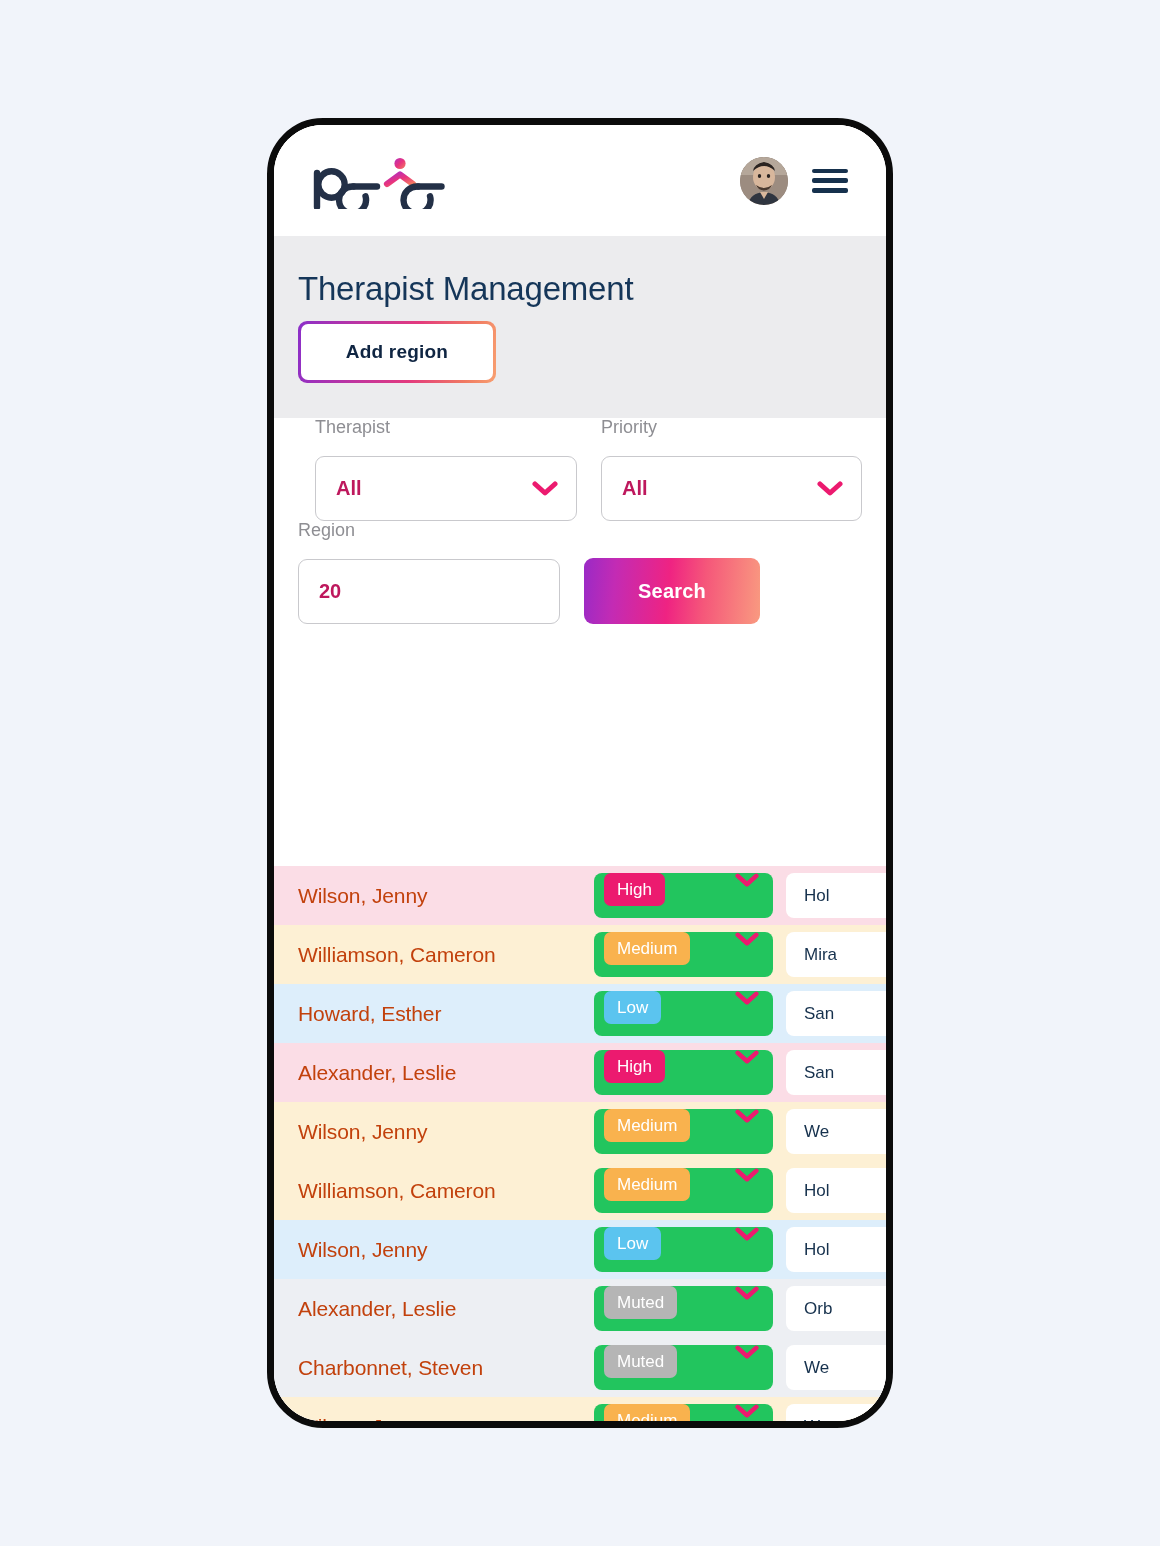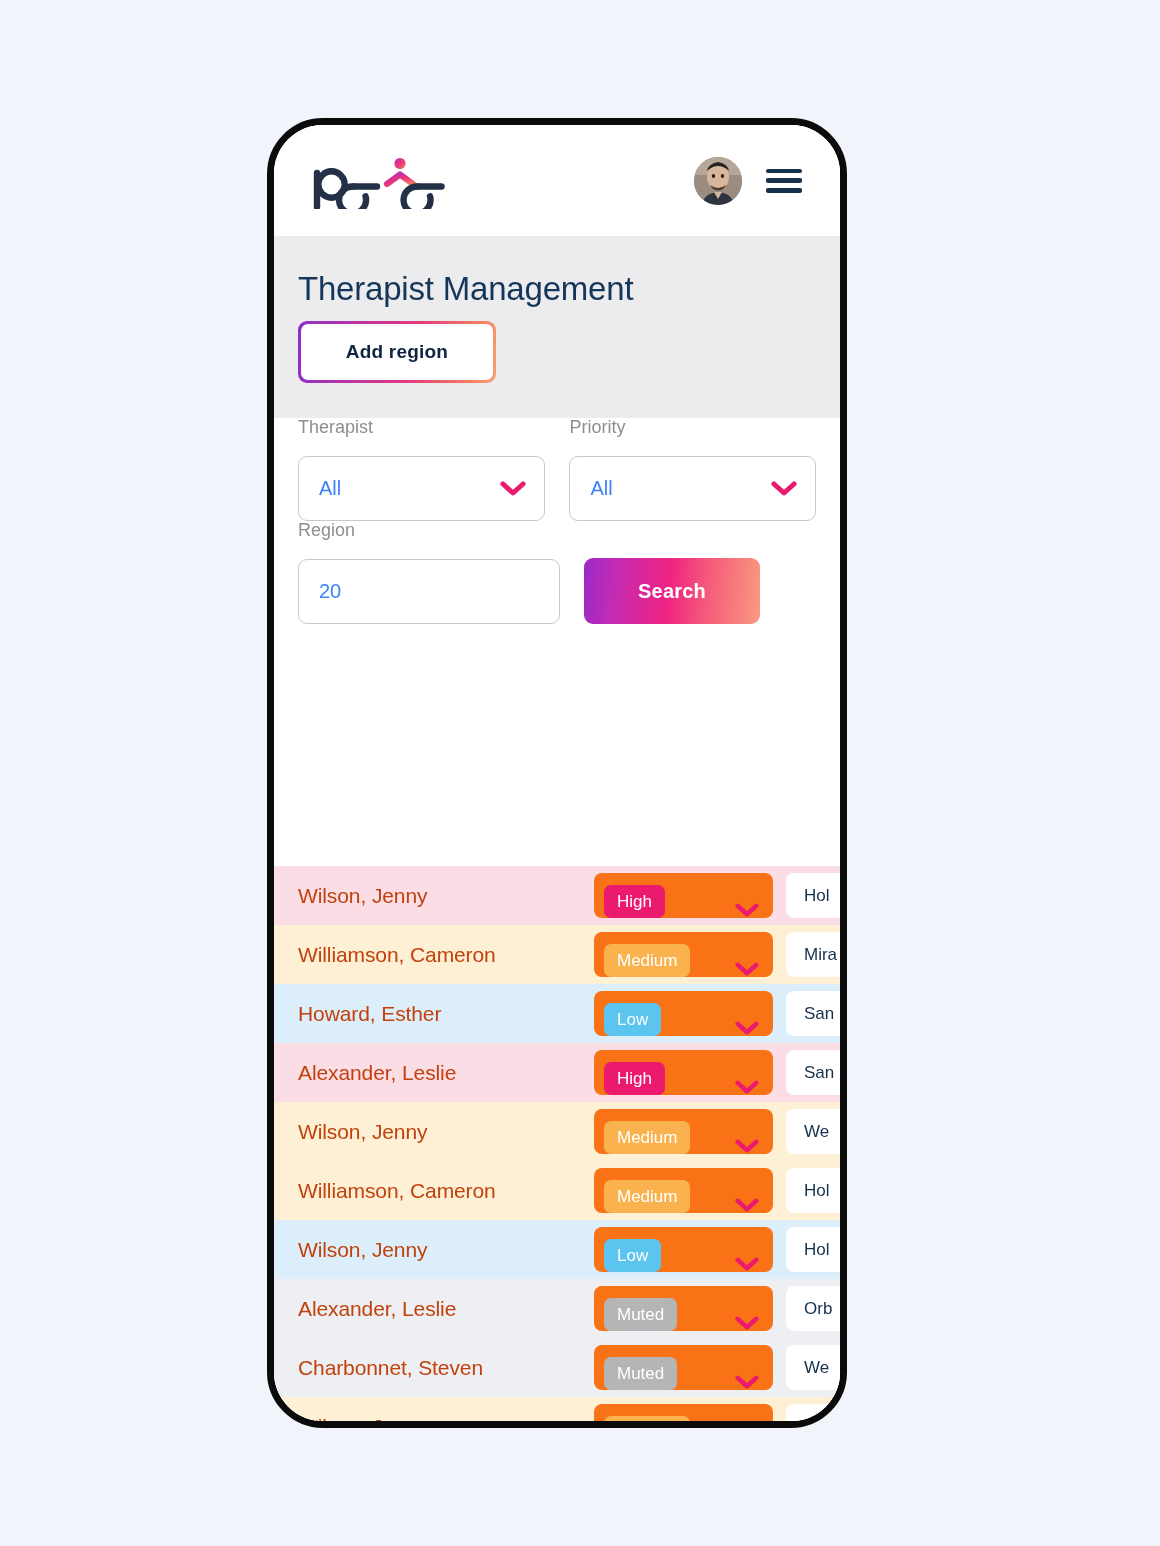--- a/index.html
+++ b/index.html
@@ -8,21 +8,21 @@
     width:1160px; height:1546px;
     background:#f1f4fa;
     font-family:"Liberation Sans", sans-serif;
     overflow:hidden;
   }
 
   
   #phone-frame{
     position:absolute;
     left:267px; top:118px;
-    width:580px; height:1310px;
+    width:626px; height:1310px;
     background:#ffffff;
     border:7px solid #0b0b0b;
     border-radius:56px;
     overflow:hidden;
   }
   #phone-screen{
     position:absolute;
     inset:0;
     background:#ffffff;
     overflow:hidden;
@@ -133,22 +133,22 @@
     border:1.5px solid #c9c9cd;
     border-radius:9px;
     background:#ffffff;
     display:flex;
     align-items:center;
     padding:0 18px 0 20px;
     cursor:pointer;
   }
   .field .value{
     font-size:20px;
-    font-weight:normal;
-    color:#3b82f6;
+    font-weight:bold;
+    color:#be185d;
   }
   .field .chev{ margin-left:auto; }
   .chev svg{ display:block; }
 
   #therapist-group{ width:262px; }
   #priority-group{ width:261px; margin-left:24px; }
   #region-group{ width:262px; }
 
   #filters-row2{ display:flex; align-items:flex-end; }
   #search-button{
@@ -183,24 +183,24 @@
     flex:none;
     font-size:21px;
     color:#c2410c;
     letter-spacing:-0.1px;
     white-space:nowrap;
   }
   .cell-priority{
     width:179px;
     flex:none;
     height:45px;
-    background:#f97316;
+    background:#22c55e;
     border-radius:8px;
     display:flex;
-    align-items:flex-end;
+    align-items:flex-start;
     padding:0 14px 0 10px;
     cursor:pointer;
   }
   .badge{
     height:33px;
     border-radius:7px;
     display:inline-flex;
     align-items:center;
     justify-content:center;
     padding:0 13px;

